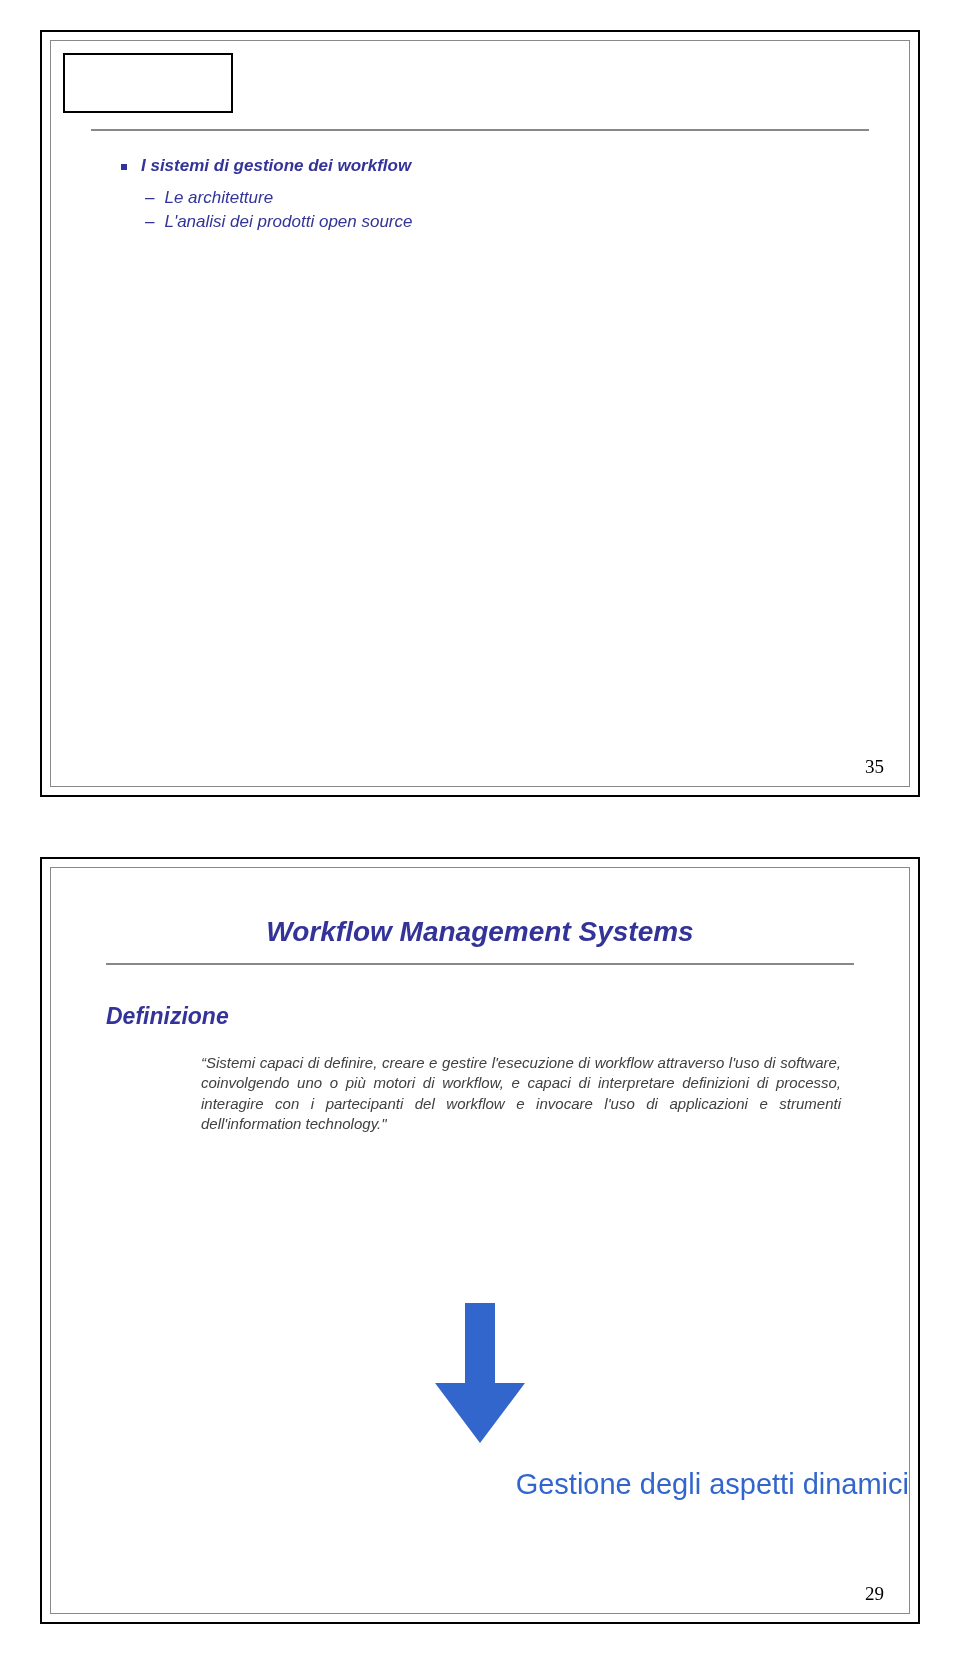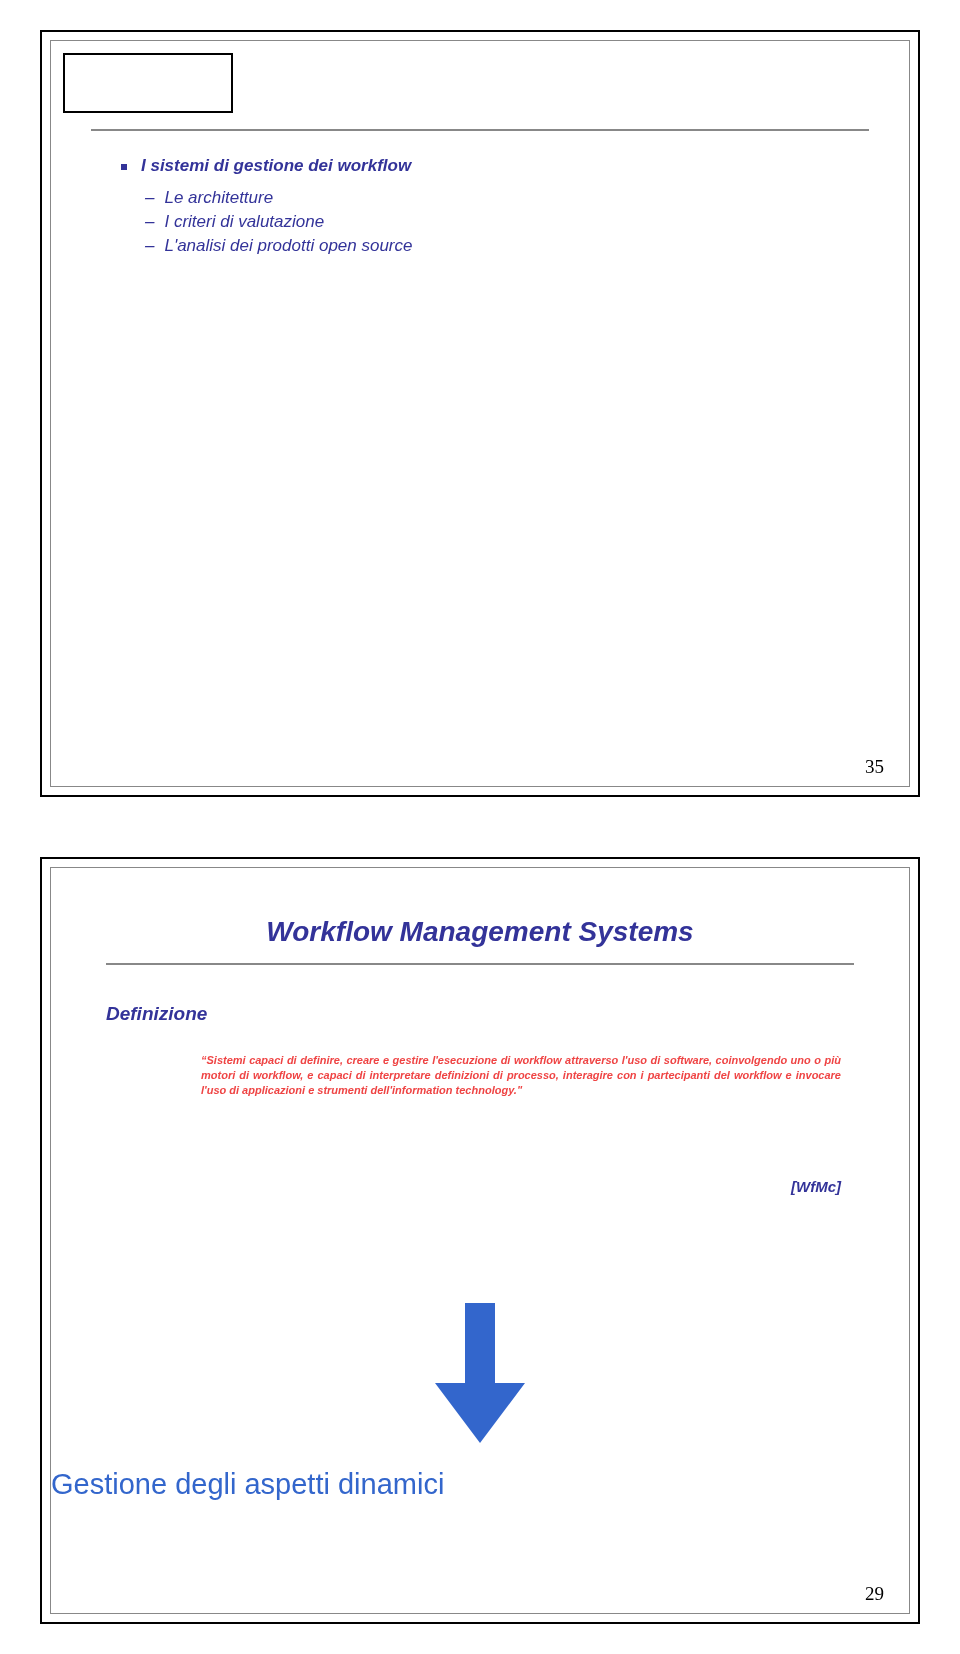--- a/index.html
+++ b/index.html
@@ -101,34 +101,34 @@
     font-size: 28px;
     font-weight: bold;
     font-style: italic;
     color: #333399;
     margin-top: 8px;
   }
   .s2-defn-label {
     position: absolute;
     left: 55px;
     top: 135px;
-    font-size: 19px;
+    font-size: 23px;
     font-weight: bold;
     font-style: italic;
     color: #333399;
   }
   .s2-body {
     position: absolute;
     left: 150px;
     top: 185px;
     width: 640px;
-    font-size: 11px;
-    font-weight: bold;
-    font-style: italic;
-    color: #ef4444;
+    font-size: 15px;
+    font-weight: normal;
+    font-style: italic;
+    color: #404040;
     text-align: justify;
     line-height: 1.35;
   }
   .s2-cite {
     position: absolute;
     left: 150px;
     top: 310px;
     width: 640px;
     text-align: right;
     font-size: 15px;
@@ -140,21 +140,21 @@
     position: absolute;
     left: 50%;
     top: 435px;
     transform: translateX(-50%);
   }
   .s2-conclusion {
     position: absolute;
     left: 0;
     right: 0;
     top: 600px;
-    text-align: left;
+    text-align: right;
     font-size: 29px;
     color: #3366cc;
     font-family: Arial, sans-serif;
   }
   .hr-slide2 {
     position: absolute;
     left: 55px;
     right: 55px;
     top: 95px;
     border-top: 2px solid #888;
@@ -171,43 +171,39 @@
       <div class="hr-top"></div>
 
       <div class="s1-content">
         <div class="s1-root">
           <span class="bullet-square"></span><span>I sistemi di gestione dei workflow</span>
         </div>
         <div class="s1-sub">
           <span class="bullet-dash">–</span><span>Le architetture</span>
         </div>
         <div class="s1-sub">
-          <span class="bullet-dash">–</span><span>I criteri di valutazione</span>
-        </div>
-        <div class="s1-sub">
           <span class="bullet-dash">–</span><span>L'analisi dei prodotti open source</span>
         </div>
       </div>
 
       <div class="page-number">35</div>
     </div>
   </div>
 </div>
 
 <div class="page">
   <div class="slide-outer">
     <div class="slide-inner">
 
       <div class="s2-title">Workflow Management Systems</div>
       <div class="hr-slide2"></div>
 
       <div class="s2-defn-label">Definizione</div>
 
       <div class="s2-body">“Sistemi capaci di definire, creare e gestire l'esecuzione di workflow attraverso l'uso di software, coinvolgendo uno o più motori di workflow, e capaci di interpretare definizioni di processo, interagire con i partecipanti del workflow e invocare l'uso di applicazioni e strumenti dell'information technology."</div>
-      <div class="s2-cite">[WfMc]</div>
 
       <div class="arrow-wrap">
         <svg width="90" height="140" viewBox="0 0 90 140">
           <polygon points="30,0 60,0 60,80 90,80 45,140 0,80 30,80" fill="#3366cc"></polygon>
         </svg>
       </div>
 
       <div class="s2-conclusion">Gestione degli aspetti dinamici</div>
 
       <div class="page-number">29</div>

